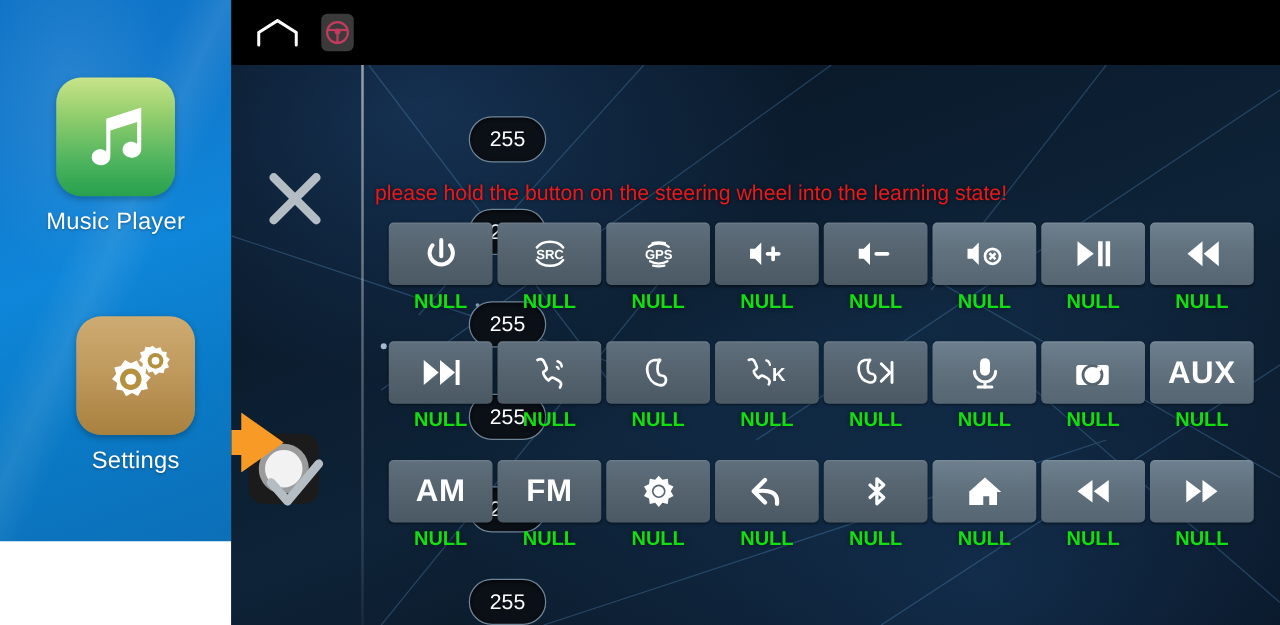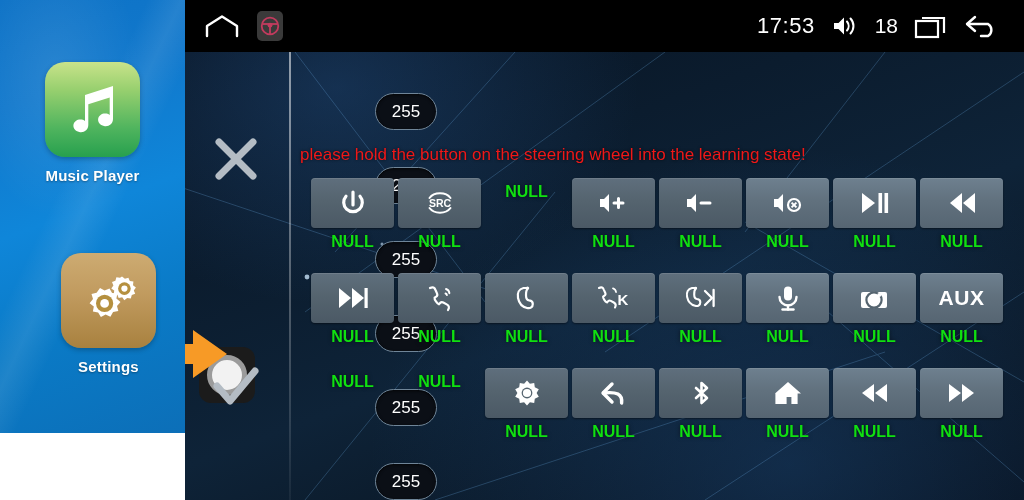--- a/index.html
+++ b/index.html
@@ -12,21 +12,21 @@
   #launcher-bg{ position:absolute; left:0; top:0; width:185px; height:433px;
                 background:linear-gradient(160deg,#0d72c6 0%,#1178cc 22%,#0f86d9 48%,#0a7ac6 72%,#0c6fb8 100%); }
   #launcher-bg:after{ content:""; position:absolute; inset:0;
       background:
         radial-gradient(120px 200px at 30% 18%, rgba(255,255,255,.10), rgba(255,255,255,0) 70%),
         linear-gradient(115deg, rgba(255,255,255,0) 38%, rgba(255,255,255,.09) 47%, rgba(255,255,255,0) 56%); }
   .app{ position:absolute; left:0; width:185px; text-align:center; }
   .app-icon{ width:95px; height:95px; border-radius:20px; margin:0 auto; position:relative;
              box-shadow:0 2px 5px rgba(0,0,0,.25); }
   .app-icon svg{ position:absolute; left:50%; top:50%; transform:translate(-50%,-50%); }
-  .app-label{ color:#ffffff; font-size:15px; font-weight:bold; margin-top:10px;
+  .app-label{ color:#ffffff; font-size:19px; font-weight:normal; margin-top:10px;
               text-shadow:0 1px 2px rgba(0,0,0,.35); letter-spacing:.2px; }
   #app-music{ top:62px; }
   #app-music .app-icon{ background:linear-gradient(180deg,#c9e38a 0%,#96cf6e 30%,#4fb45e 70%,#27a04e 100%); }
   #app-settings{ top:253px;padding-left:32px; }
   #app-settings .app-icon{ background:linear-gradient(180deg,#cdab72 0%,#c09a5e 45%,#a8813f 100%); }
 
   
   #screen{ position:relative; width:839px; height:500px; flex:0 0 839px; background:#060a12; overflow:hidden; }
 
   
@@ -76,21 +76,21 @@
   #grid{ position:absolute; left:126px; top:126px; width:700px;
          display:flex; flex-direction:column; gap:22px; }
   .grid-row{ display:flex; gap:4px; }
   .key{ width:83px; }
   .key-btn{ width:83px; height:50px; border-radius:4px;
             background:linear-gradient(180deg,#5f6f7d 0%,#55646f 45%,#4b5965 100%);
             display:flex; align-items:center; justify-content:center;
             box-shadow:0 1px 2px rgba(0,0,0,.45), inset 0 1px 0 rgba(255,255,255,.10);
             color:#ffffff; }
   .key-btn.lit{ background:linear-gradient(180deg,#6e808f 0%,#61717e 45%,#566572 100%); }
-  .key-btn .txt{ font-size:21px; font-weight:bold; letter-spacing:.5px; }
+  .key-btn .txt{ font-size:25px; font-weight:bold; letter-spacing:.5px; }
   .key-label{ text-align:center; color:#10e010; font-size:16px; font-weight:bold;
               margin-top:5px; text-shadow:0 0 4px rgba(0,0,0,.6); }
   svg{ display:block; }
 </style>
 </head>
 <body>
 
 <div id="root">
 
   <div id="launcher">
@@ -130,43 +130,20 @@
           <svg width="34" height="24" viewBox="0 0 34 24">
             <path d="M2 22 L2 12 L17 2.5 L32 12 L32 22" fill="none" stroke="#ffffff" stroke-width="2.4" stroke-linejoin="round" stroke-linecap="round"></path>
           </svg>
         </div>
         <div id="sb-wheel">
           <svg width="20" height="20" viewBox="0 0 20 20">
             <circle cx="10" cy="10" r="8.3" fill="none" stroke="#c23b5e" stroke-width="1.8"></circle>
             <path d="M2.4 8 h15.2" stroke="#c23b5e" stroke-width="1.8"></path>
             <path d="M10 10 v8" stroke="#c23b5e" stroke-width="1.8"></path>
             <circle cx="10" cy="9.2" r="2.4" fill="#c23b5e"></circle>
-          </svg>
-        </div>
-      </div>
-      <div id="sb-right">
-        <div id="sb-clock">17:53</div>
-        <div class="sb-icon">
-          <svg width="28" height="24" viewBox="0 0 28 24">
-            <path d="M3 9 h4.5 L13 3.5 v17 L7.5 15 H3 Z" fill="#ffffff"></path>
-            <path d="M16 7.5 a7 7 0 0 1 0 9" fill="none" stroke="#ffffff" stroke-width="2" stroke-linecap="round"></path>
-            <path d="M19.5 4.5 a11 11 0 0 1 0 15" fill="none" stroke="#ffffff" stroke-width="2" stroke-linecap="round"></path>
-          </svg>
-        </div>
-        <div id="sb-volnum">18</div>
-        <div class="sb-icon">
-          <svg width="34" height="26" viewBox="0 0 34 26">
-            <rect x="2" y="8" width="22" height="16" fill="none" stroke="#ffffff" stroke-width="2.2"></rect>
-            <path d="M8 5 h22 v15" fill="none" stroke="#ffffff" stroke-width="2.2"></path>
-          </svg>
-        </div>
-        <div class="sb-icon">
-          <svg width="36" height="26" viewBox="0 0 36 26">
-            <path d="M11 4 L3 11 L11 18" fill="none" stroke="#ffffff" stroke-width="2.4" stroke-linecap="round" stroke-linejoin="round"></path>
-            <path d="M3.4 11 H24 a7 7 0 0 1 0 12 H17" fill="none" stroke="#ffffff" stroke-width="2.4" stroke-linecap="round"></path>
           </svg>
         </div>
       </div>
     </div>
 
     <div id="content">
 
       <svg id="rays" viewBox="0 0 839 448" preserveAspectRatio="none">
         <g stroke="#6fb0e8" stroke-width="1" opacity="0.30">
           <path d="M110 0 L300 250"></path>
@@ -243,20 +220,31 @@
                   <svg width="30" height="28" viewBox="0 0 30 28">
                     <text x="15" y="18" font-size="10.5" font-weight="bold" fill="#fff" text-anchor="middle" font-family="Liberation Sans,sans-serif">SRC</text>
                     <path d="M4.5 9 a12 9 0 0 1 21 0" stroke="#fff" stroke-width="2" fill="none" stroke-linecap="round"></path>
                     <path d="M4.5 19 a12 9 0 0 0 21 0" stroke="#fff" stroke-width="2" fill="none" stroke-linecap="round"></path>
                   </svg>
                 </span>
               </div>
               <div class="key-label">NULL</div>
             </div>
             <div class="key">
+              <div class="key-btn">
+                <span>
+                  <svg width="30" height="28" viewBox="0 0 30 28">
+                    <text x="15" y="18" font-size="10.5" font-weight="bold" fill="#fff" text-anchor="middle" font-family="Liberation Sans,sans-serif">GPS</text>
+                    <path d="M7 8.5 a11 8 0 0 1 16 0" stroke="#fff" stroke-width="1.8" fill="none" stroke-linecap="round"></path>
+                    <path d="M10 5.5 a15 11 0 0 1 10 0" stroke="#fff" stroke-width="1.8" fill="none" stroke-linecap="round"></path>
+                    <path d="M8 20 a11 8 0 0 0 14 0" stroke="#fff" stroke-width="1.8" fill="none" stroke-linecap="round"></path>
+                    <path d="M10.5 23.5 a15 11 0 0 0 9 0" stroke="#fff" stroke-width="1.8" fill="none" stroke-linecap="round"></path>
+                  </svg>
+                </span>
+              </div>
               <div class="key-label">NULL</div>
             </div>
             <div class="key">
               <div class="key-btn">
                 <span>
                   <svg width="32" height="28" viewBox="0 0 32 28">
                     <path d="M2 10 h4 L11 5 v18 L6 18 H2 Z" fill="#fff"></path>
                     <path d="M16 14 h9 M20.5 9.5 v9" stroke="#fff" stroke-width="3" stroke-linecap="round"></path>
                   </svg>
                 </span>
@@ -398,23 +386,29 @@
             </div>
             <div class="key">
               <div class="key-btn lit">
                 <span class="txt">AUX</span>
               </div>
               <div class="key-label">NULL</div>
             </div>
           </div>
           <div class="grid-row">
             <div class="key">
-              <div class="key-label">NULL</div>
-            </div>
-            <div class="key">
+              <div class="key-btn">
+                <span class="txt">AM</span>
+              </div>
+              <div class="key-label">NULL</div>
+            </div>
+            <div class="key">
+              <div class="key-btn">
+                <span class="txt">FM</span>
+              </div>
               <div class="key-label">NULL</div>
             </div>
             <div class="key">
               <div class="key-btn">
                 <span>
                   <svg width="30" height="28" viewBox="0 0 30 28">
                     <path d="M15 1.5 l2.9 3.3 4.3-.9 .6 4.4 4 1.9 -2.2 3.8 2.2 3.8 -4 1.9 -.6 4.4 -4.3-.9 -2.9 3.3 -2.9-3.3 -4.3 .9 -.6-4.4 -4-1.9 2.2-3.8 -2.2-3.8 4-1.9 .6-4.4 4.3 .9z" fill="#fff"></path>
                     <circle cx="15" cy="14" r="5.4" fill="#55646f"></circle>
                     <circle cx="15" cy="14" r="4.1" fill="#fff"></circle>
                   </svg>

